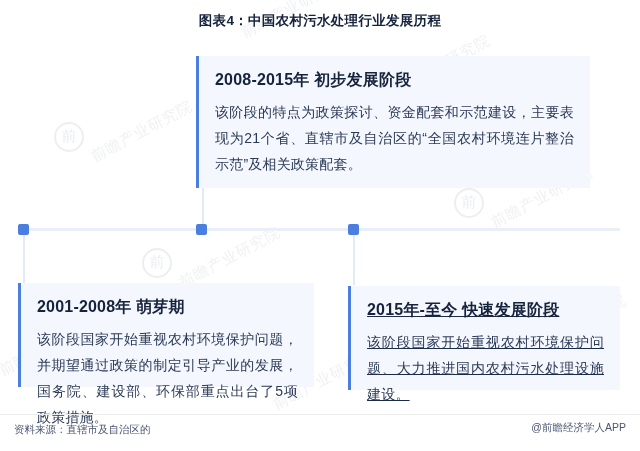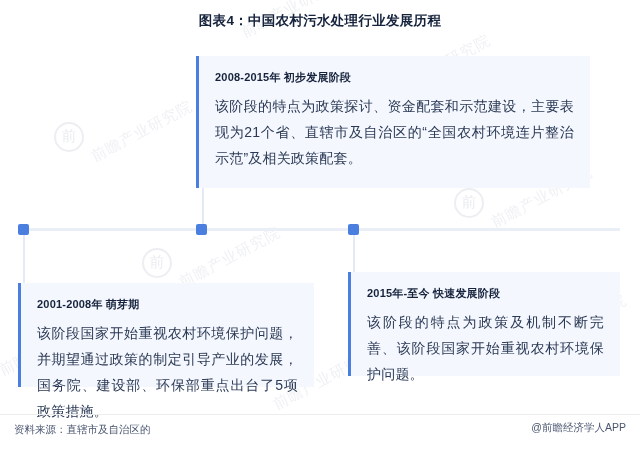--- a/index.html
+++ b/index.html
@@ -105,26 +105,27 @@
     height: 132px;
   }
   .card-bl {
     left: 18px;
     top: 283px;
     width: 296px;
     height: 104px;
   }
   .card-br {
     left: 348px;
-    top: 272px;
+    top: 286px;
     width: 272px;
     height: 104px;
+    text-decoration: underline;
   }
   .card-head {
-    font-size: 11px;
+    font-size: 16px;
     font-weight: bold;
     color: #16233d;
     margin-bottom: 9px;
     letter-spacing: 0.2px;
   }
   .card-body {
     font-size: 14px;
     line-height: 1.85;
     color: #2b3a56;
     text-align: justify;
@@ -176,21 +177,21 @@
   <div class="card-body">该阶段的特点为政策探讨、资金配套和示范建设，主要表现为21个省、直辖市及自治区的“全国农村环境连片整治示范”及相关政策配套。</div>
 </div>
 
 <div class="card card-bl">
   <div class="card-head">2001-2008年 萌芽期</div>
   <div class="card-body">该阶段国家开始重视农村环境保护问题，并期望通过政策的制定引导产业的发展，国务院、建设部、环保部重点出台了5项政策措施。</div>
 </div>
 
 <div class="card card-br">
   <div class="card-head">2015年-至今 快速发展阶段</div>
-  <div class="card-body">该阶段的特点为政策及机制不断完善、该阶段国家开始重视农村环境保护问题。</div>
+  <div class="card-body">该阶段国家开始重视农村环境保护问题、大力推进国内农村污水处理设施建设。</div>
 </div>
 
 <div class="wm-layer">
   <div class="wm-logo" style="left:54px; top:122px;">前</div>
   <div class="wm" style="left:86px; top:122px;">前瞻产业研究院</div>
 
   <div class="wm-logo" style="left:352px; top:56px;">前</div>
   <div class="wm" style="left:384px; top:56px;">前瞻产业研究院</div>
 
   <div class="wm-logo" style="left:142px; top:248px;">前</div>

